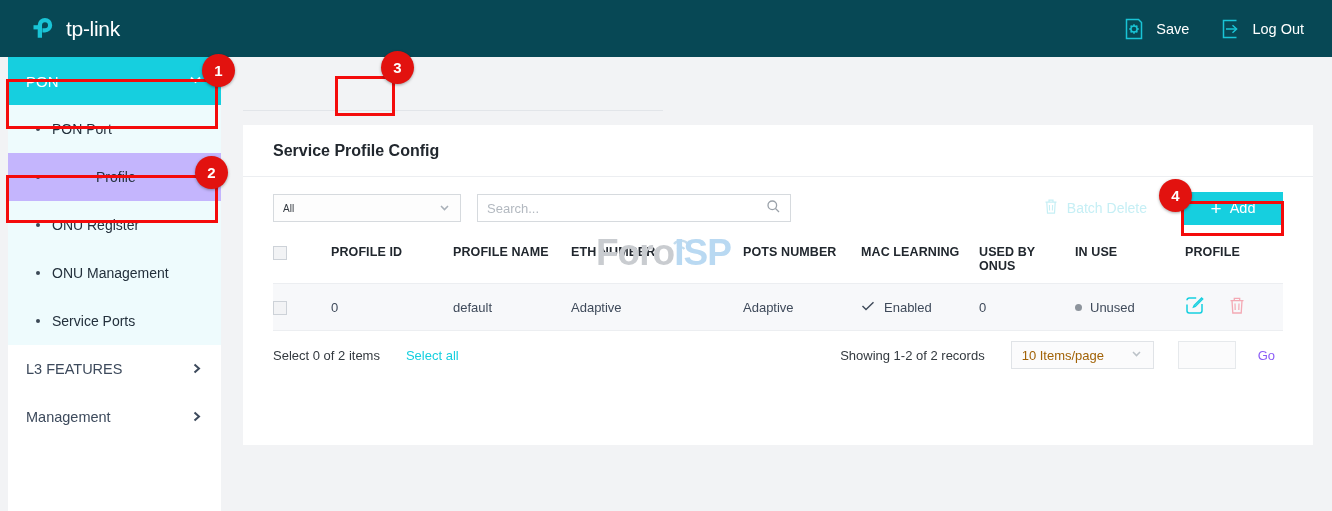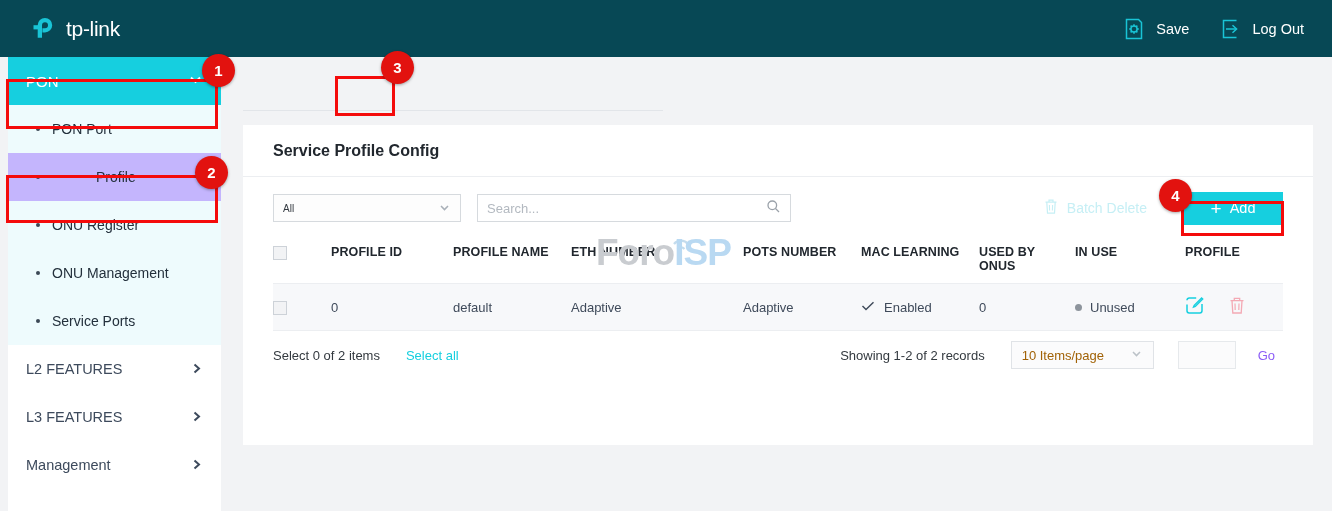--- a/index.html
+++ b/index.html
@@ -251,28 +251,20 @@
         <span>ONU Register</span>
       </div>
       <div class="sub-item">
         <span class="dot"></span>
         <span>ONU Management</span>
       </div>
       <div class="sub-item">
         <span class="dot"></span>
         <span>Service Ports</span>
       </div>
-    </div>
-    <div class="side-group">
-      <span>L2 FEATURES</span>
-      <span class="chev-r">
-        <svg width="13" height="13" viewBox="0 0 13 13">
-          <polyline points="4.5,2.5 9,6.5 4.5,10.5" fill="none" stroke="#3d4a5c" stroke-width="2"></polyline>
-        </svg>
-      </span>
     </div>
     <div class="side-group">
       <span>L3 FEATURES</span>
       <span class="chev-r">
         <svg width="13" height="13" viewBox="0 0 13 13">
           <polyline points="4.5,2.5 9,6.5 4.5,10.5" fill="none" stroke="#3d4a5c" stroke-width="2"></polyline>
         </svg>
       </span>
     </div>
     <div class="side-group">

